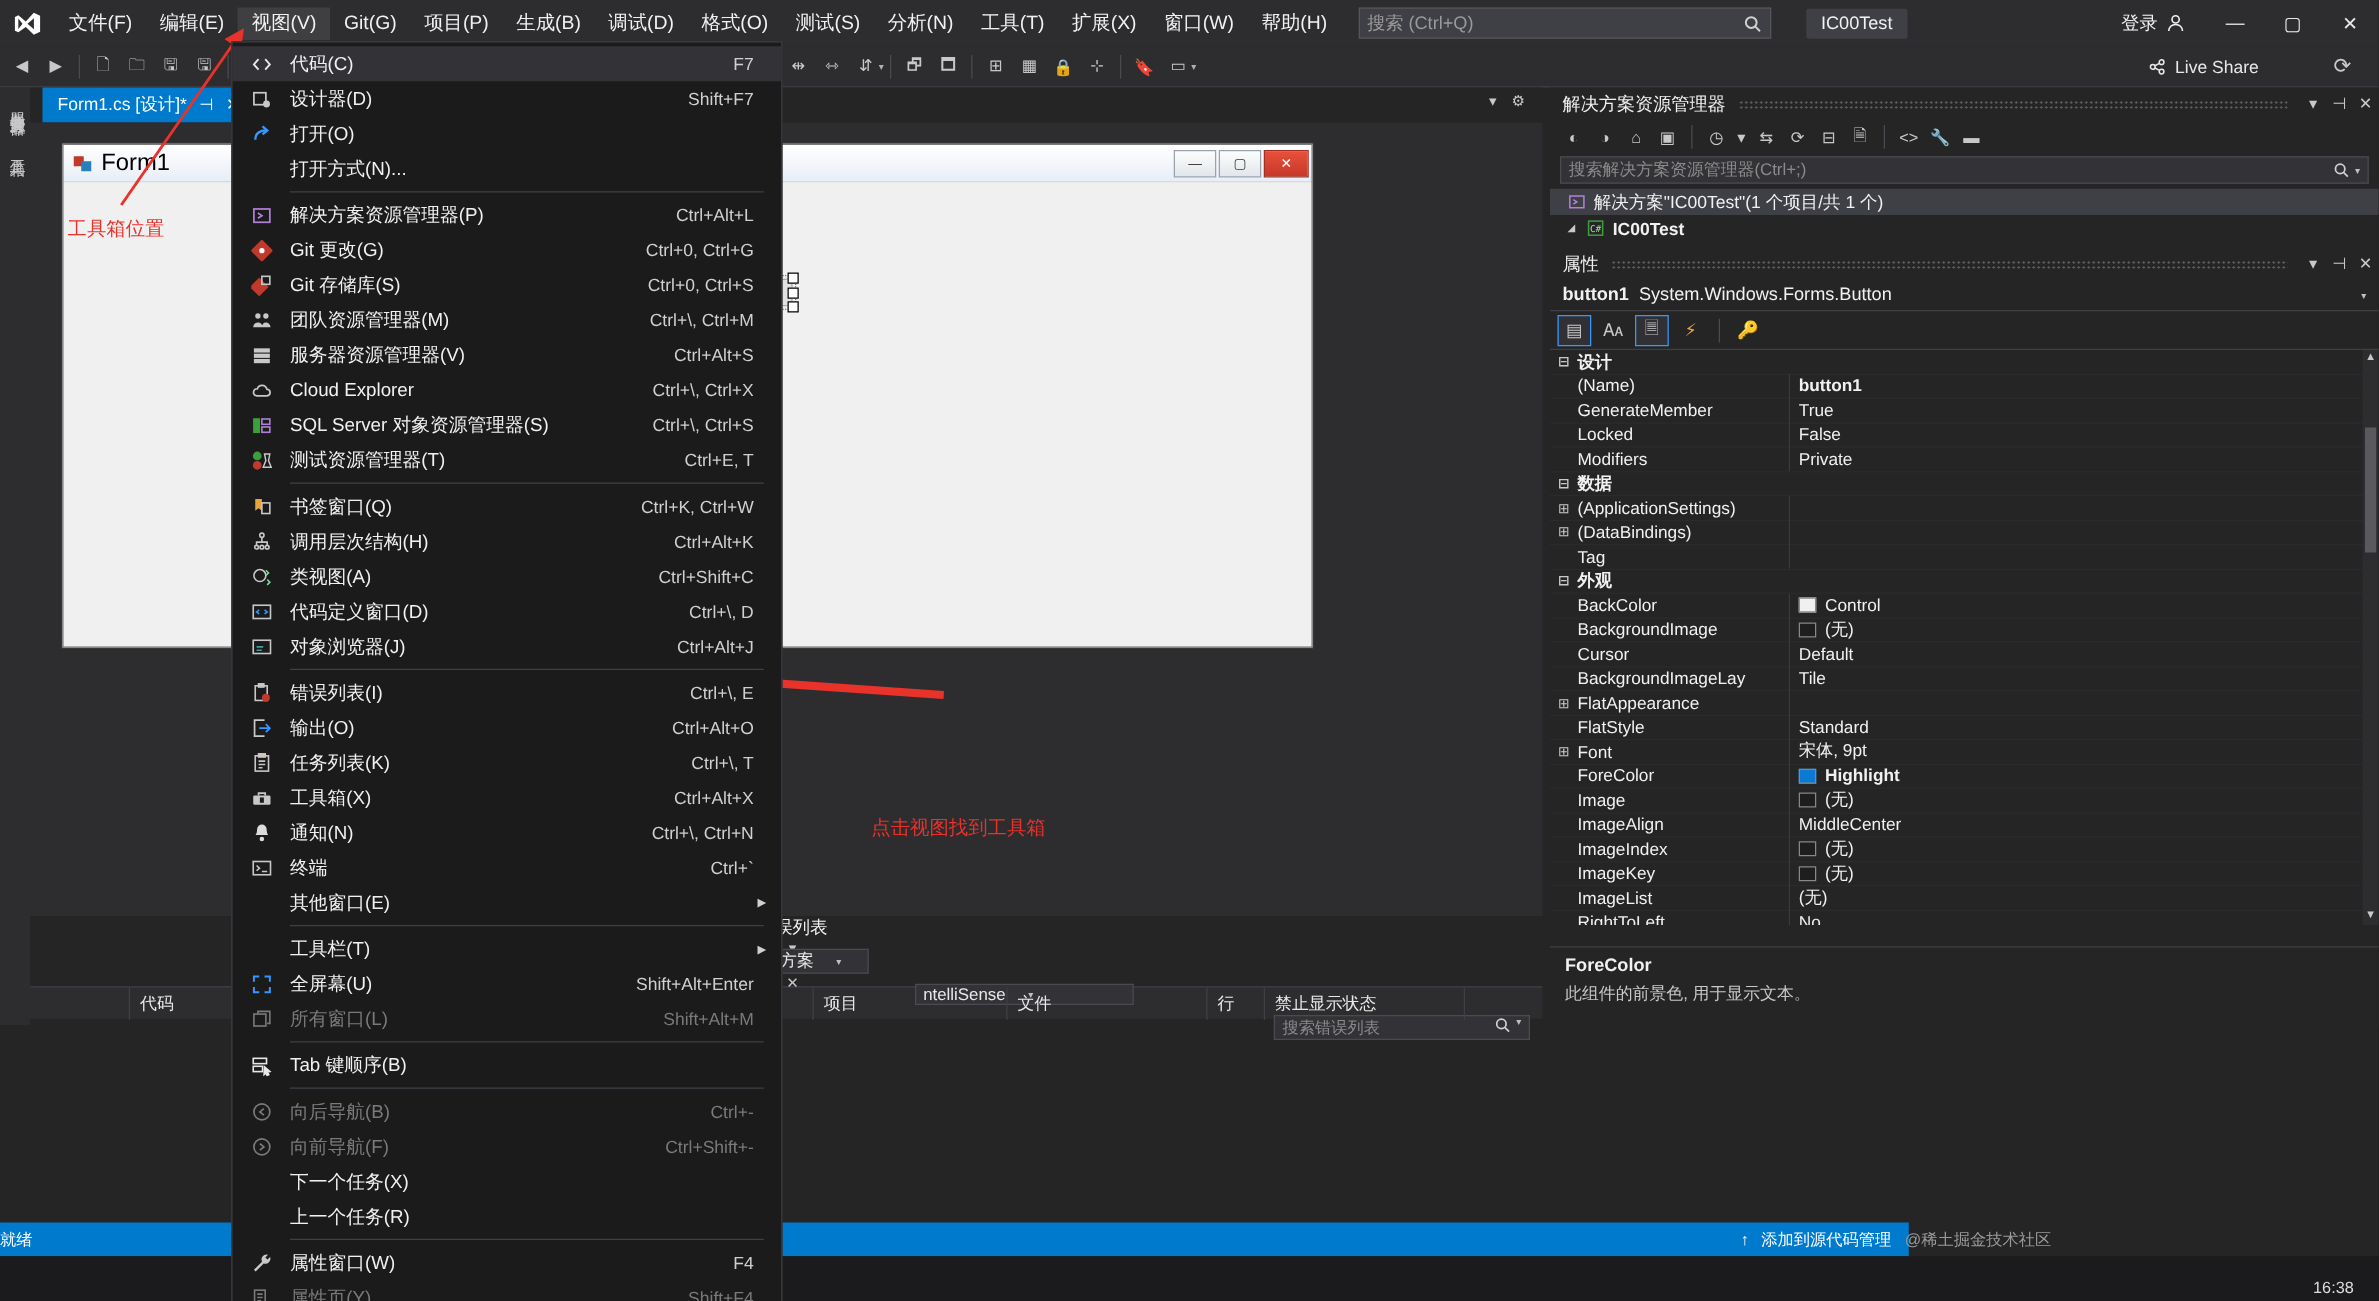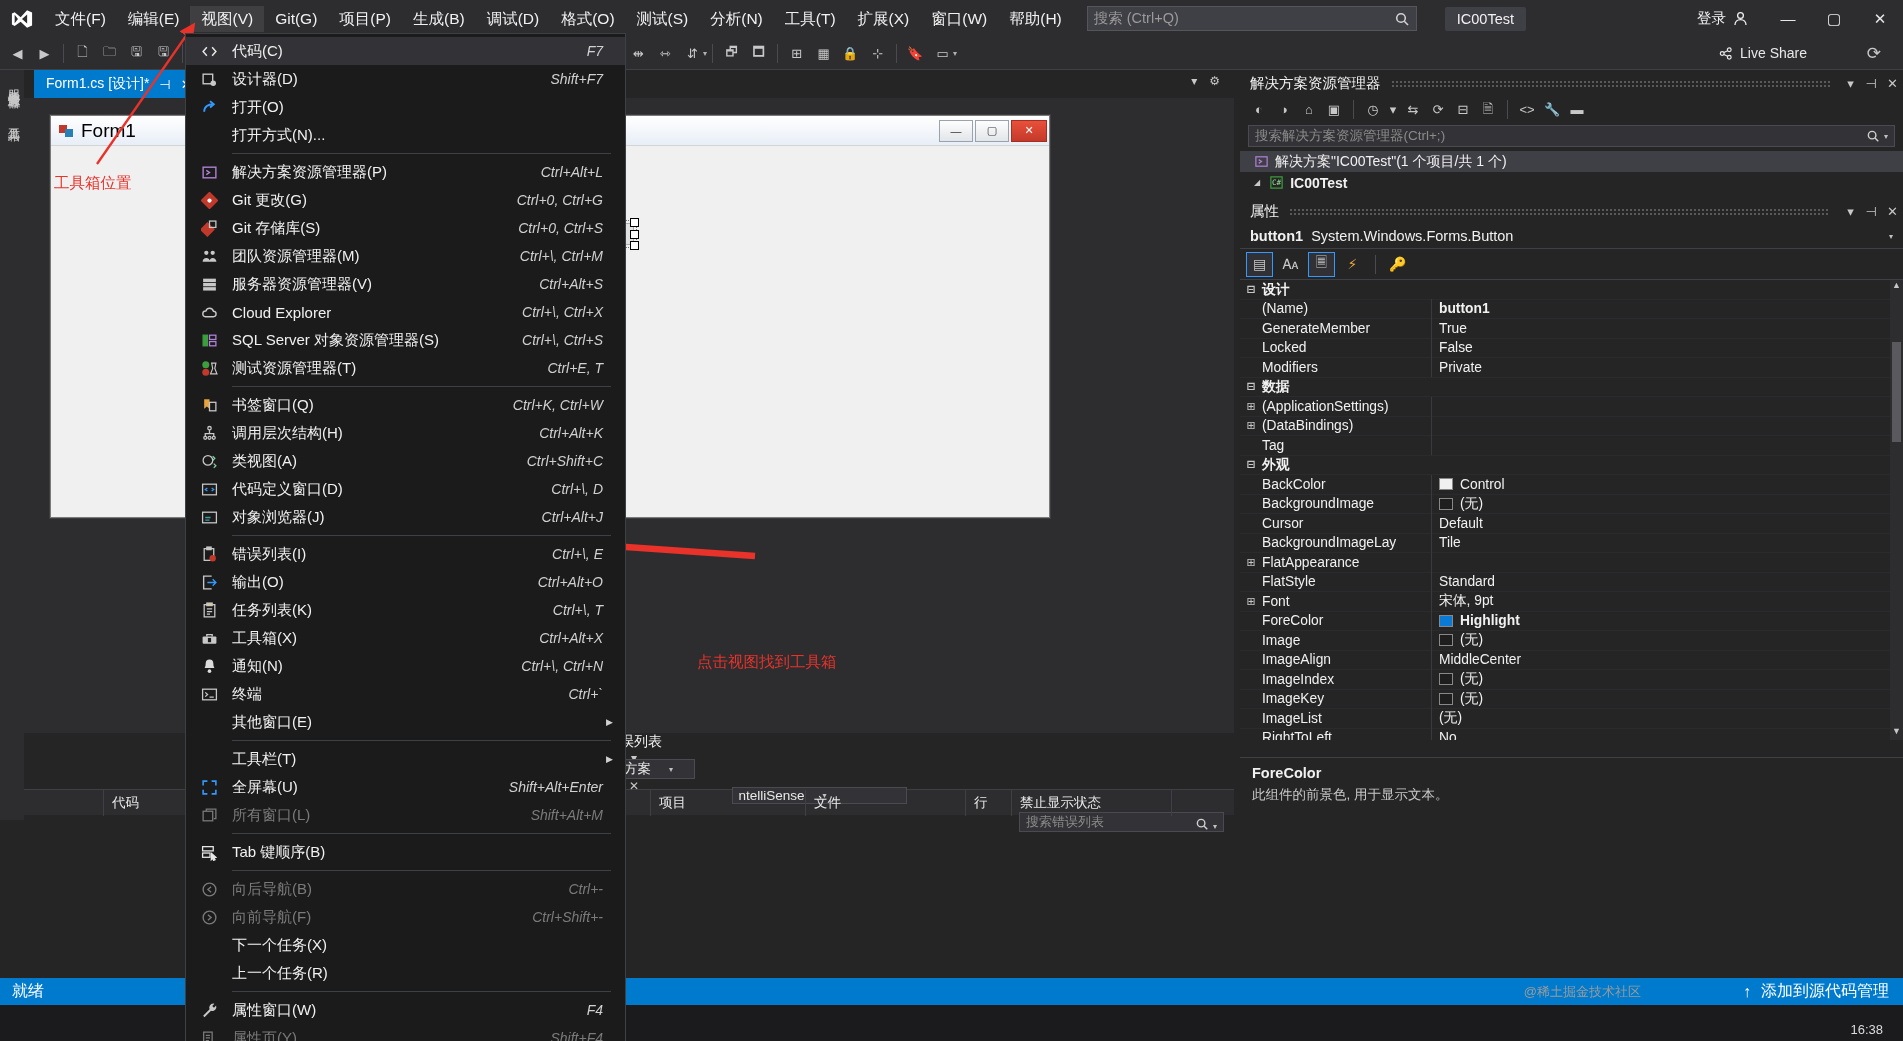--- a/index.html
+++ b/index.html
@@ -130,21 +130,21 @@
   .err-head .hctl{ width:20px; text-align:center; color:#c8c8c8; font-size:12px; }
   .err-toolbar{ height:30px; display:flex; align-items:center; gap:8px; padding:0 10px;flex-direction:column; }
   .combo{
     background:#333337; border:1px solid #4a4a50; color:#e8e8e8; font-size:13.5px;
     height:22px; display:flex; align-items:center; padding:0 6px; gap:18px;
   }
   .combo .cv{ font-size:8px; color:#c0c0c0; }
   .err-search{
     margin-left:auto; width:205px; height:22px; background:#333337;
     border:1px solid #4a4a50; color:#8a8a8a; font-size:13px;
-    display:flex; align-items:flex-end; padding:0 6px;
+    display:flex; align-items:flex-start; padding:0 6px;
   }
   .err-cols{
     height:26px; background:#2d2d30; display:flex; align-items:center;
     color:#e8e8e8; font-size:13.5px; border-top:1px solid #3f3f46;
   }
   .err-cols .c{ border-right:1px solid #3f3f46; height:26px; display:flex; align-items:center; padding-left:8px; }
 
   
   .sol{
     position:absolute; left:1240px; top:70px; width:663px; height:130px;
@@ -189,42 +189,42 @@
   .swatch{ width:14px; height:12px; border:1px solid #888; display:inline-block; }
   .pscroll{ position:absolute; right:0; top:0; width:13px; height:460px; background:#2d2d30; }
   .pscroll .th{ position:absolute; left:2px; top:62px; width:9px; height:100px; background:#5a5a5e;}
   .pscroll .ar{ position:absolute; left:0; width:13px; height:14px; color:#c8c8c8; font-size:9px; text-align:center;}
   .prop-desc{ position:absolute; left:0; bottom:0; width:663px; height:66px; border-top:1px solid #3f3f46; padding:7px 12px;}
   .prop-desc .t{ color:#f1f1f1; font-size:14.5px; font-weight:bold; }
   .prop-desc .d{ color:#c8c8c8; font-size:13.5px; margin-top:5px; }
 
   
   .statusbar{
-    position:absolute; left:0; bottom:36px; width:1903px; height:27px;
+    position:absolute; left:0; bottom:36px; width:1527px; height:27px;
     background:#007acc; color:#fff; display:flex; align-items:center;
-    font-size:16px; padding-left:12px;
+    font-size:13px; 
   }
   .status-right{ margin-left:auto; display:flex; align-items:center; gap:10px; padding-right:14px;}
   .watermark{ position:absolute; right:262px; bottom:40px; color:#9a9a9a; font-size:13px; }
   .taskbar{ position:absolute; left:0; bottom:0; width:1903px; height:36px; background:#1b1b1d; }
   .tb-clock{ position:absolute; right:20px; bottom:4px; color:#dcdcdc; font-size:13px;}
 
   
   .dropdown{
     position:absolute; left:185px; top:33px; width:441px;
     background:#1b1b1c; border:1px solid #3f3f46; z-index:60;
     padding:3px 0;
   }
   .mrow{ height:28px; display:flex; align-items:center; color:#f1f1f1; font-size:15px; position:relative;}
   .mrow.hl{ background:#333337; }
   .mrow.dis{ color:#7a7a7a; }
   .mrow .mi{ width:46px; display:flex; align-items:center; justify-content:center; }
   .mrow .mi svg{ width:17px; height:17px; }
   .mrow .ml{ flex:1; }
-  .mrow .mk{ color:#d0d0d0; font-size:14px; padding-right:22px;font-style:italic; }
+  .mrow .mk{ color:#d0d0d0; font-size:14px; padding-right:22px; }
   .mrow.dis .mk{ color:#7a7a7a; }
   .mrow .sub{ position:absolute; right:12px; font-size:9px; color:#d0d0d0; }
   .msep{ height:1px; background:#3f3f46; margin:4px 14px 4px 46px; }
 </style>
 </head>
 <body>
 
 <div id="app">
 
   <div class="titlebar">

